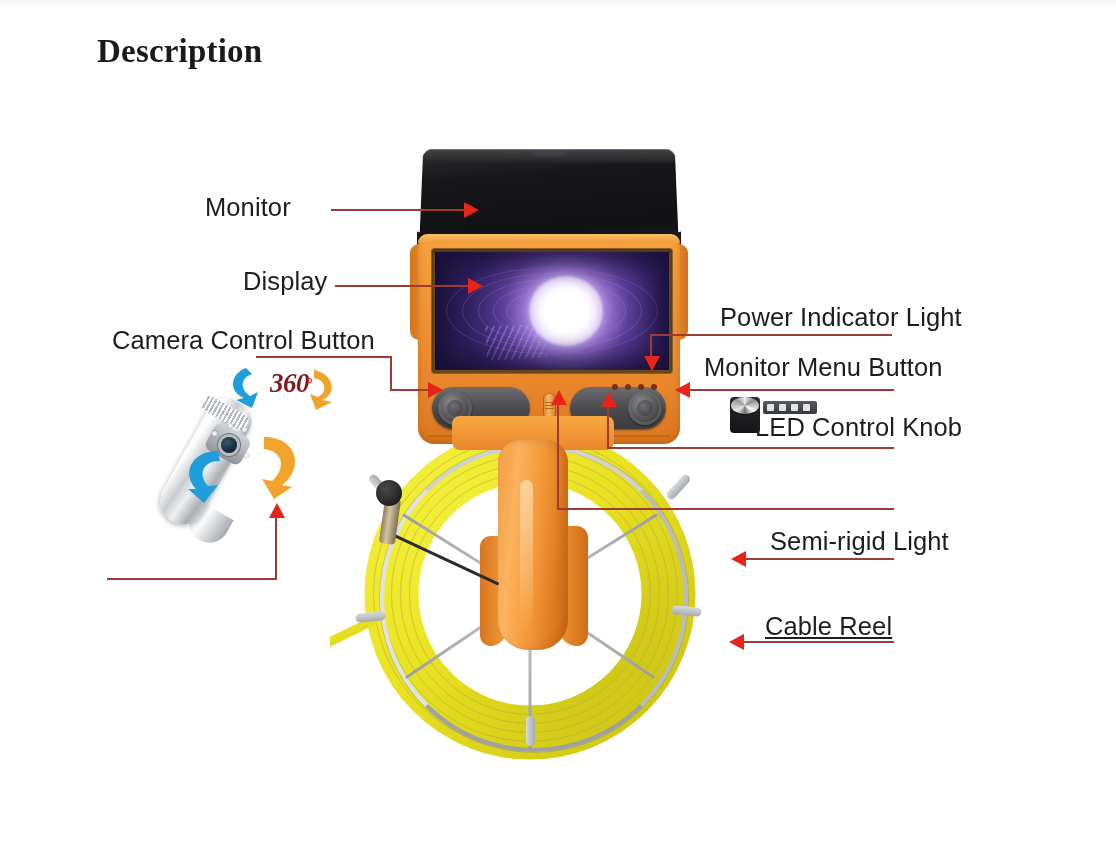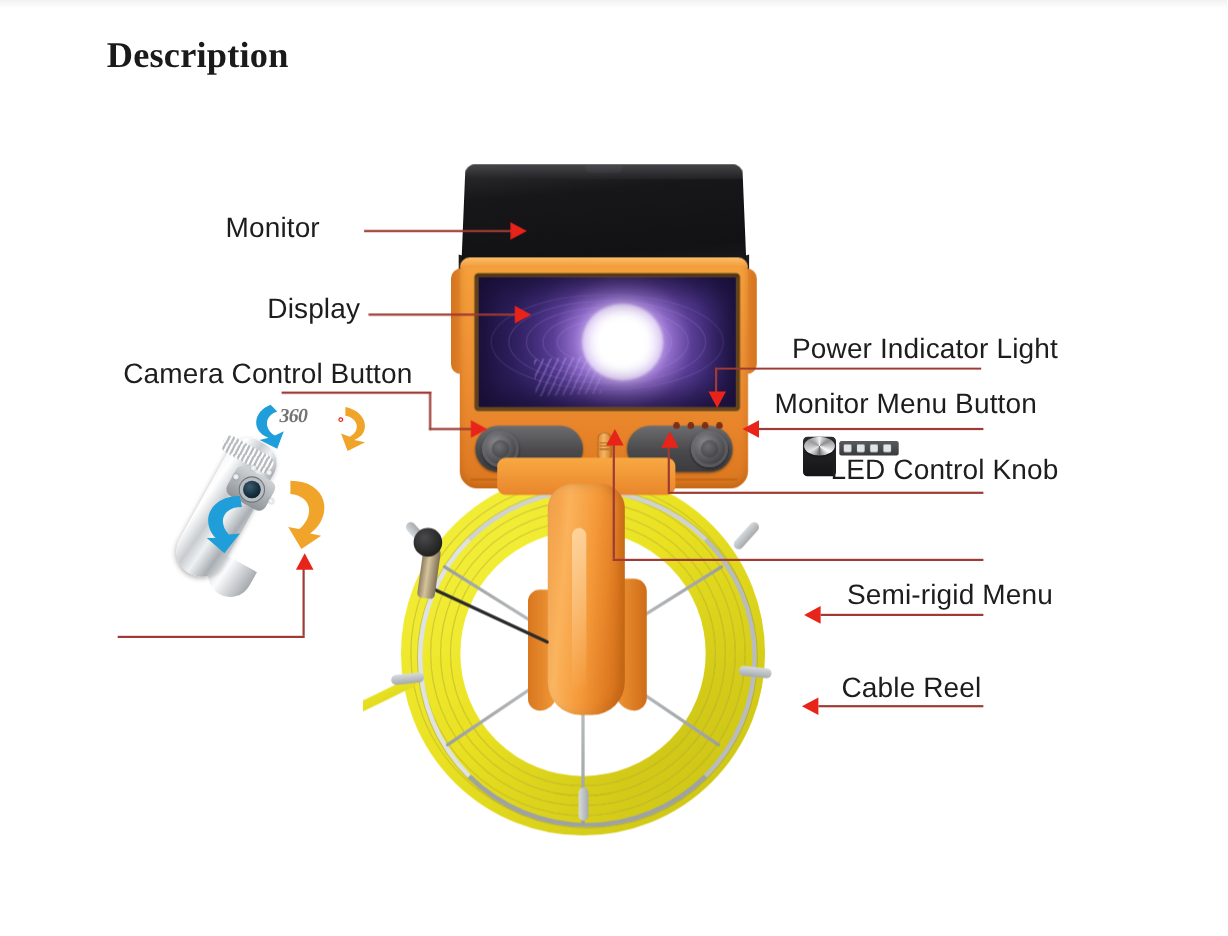--- a/index.html
+++ b/index.html
@@ -162,22 +162,22 @@
   .lens-plate{position:absolute;left:22px;top:36px;width:40px;height:30px;border-radius:7px;
         background:linear-gradient(#cfd3d6,#8f9499);transform:rotate(29deg);}
   .lens{position:absolute;left:35px;top:44px;width:16px;height:16px;border-radius:50%;
         background:radial-gradient(circle at 38% 34%,#3c5a6e 0%,#16303f 55%,#061017 100%);
         box-shadow:0 0 0 3px #b9bec2, 0 0 0 4px #6f7579;}
   .ledpt{position:absolute;width:5px;height:5px;border-radius:50%;
         background:radial-gradient(circle,#fff,#c9cfd3);box-shadow:0 0 2px rgba(0,0,0,.3);}
 
   
   #badge360{position:absolute;left:228px;top:366px;width:112px;height:44px;}
-  .b360{position:absolute;left:26px;top:2px;font-style:italic;font-weight:bold;
-        font-size:18px;color:#737373;letter-spacing:-.5px;
+  .b360{position:absolute;left:42px;top:2px;font-style:italic;font-weight:bold;
+        font-size:27px;color:#7f1d1d;letter-spacing:-.5px;
         font-family:"Liberation Serif", serif;}
   .bdeg{position:absolute;left:79px;top:10px;font-size:14px;color:#e8231a;font-weight:bold;}
 </style>
 </head>
 <body>
 
 <div id="stage">
 
   <div class="topband"></div>
 
@@ -355,21 +355,21 @@
 
   <div class="lbl" style="left:755px;top:413px;">LED Control Knob</div>
   <div class="ln lnh" style="left:607px;top:447px;width:287px;"></div>
   <div class="ln lnv" style="left:607px;top:406px;height:41px;"></div>
   <div class="arw arw-u" style="left:601px;top:392px;"></div>
 
   <div class="ln lnh" style="left:557px;top:508px;width:337px;"></div>
   <div class="ln lnv" style="left:557px;top:404px;height:104px;"></div>
   <div class="arw arw-u" style="left:551px;top:390px;"></div>
 
-  <div class="lbl" style="left:770px;top:527px;">Semi-rigid Menu</div>
+  <div class="lbl" style="left:770px;top:527px;">Semi-rigid Light</div>
   <div class="ln lnh" style="left:746px;top:558px;width:148px;"></div>
   <div class="arw arw-l" style="left:731px;top:551px;"></div>
 
-  <div class="lbl" style="left:765px;top:612px;">Cable Reel</div>
+  <div class="lbl" style="left:765px;top:612px;text-decoration:underline;">Cable Reel</div>
   <div class="ln lnh" style="left:744px;top:641px;width:150px;"></div>
   <div class="arw arw-l" style="left:729px;top:634px;"></div>
 
 </div>
 
 </body></html>

